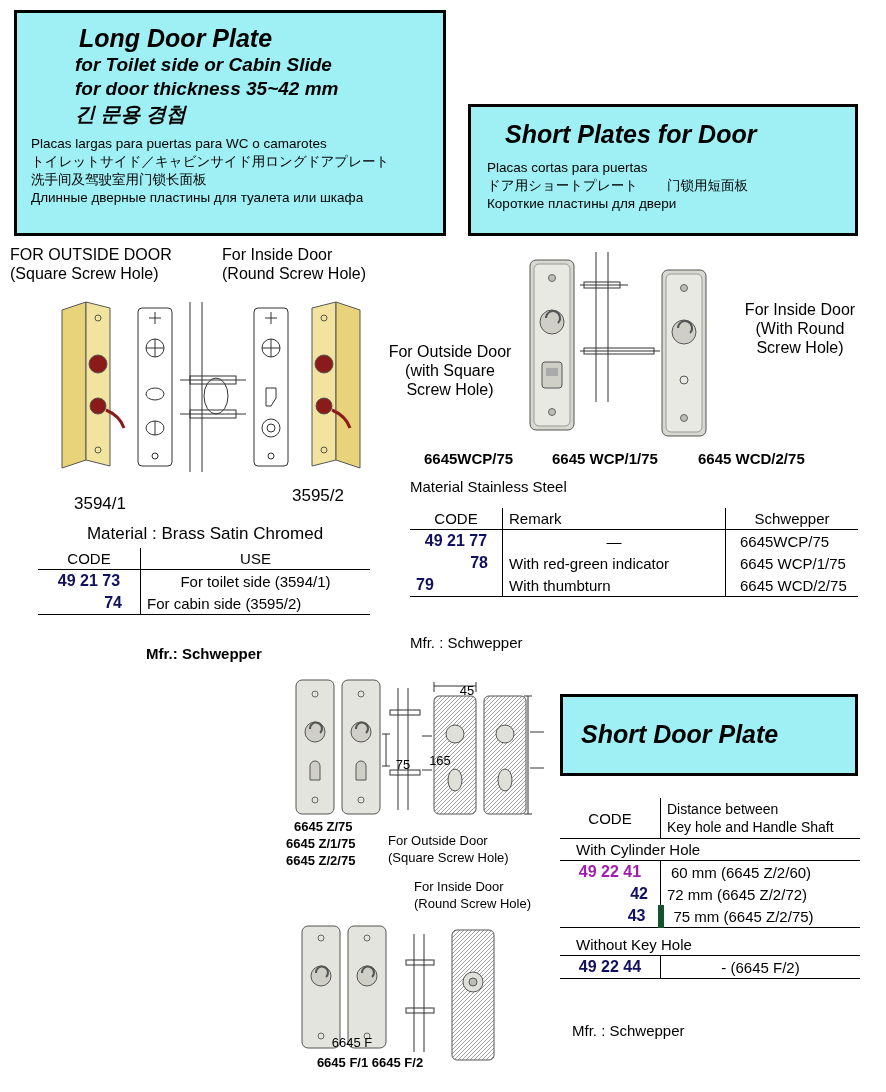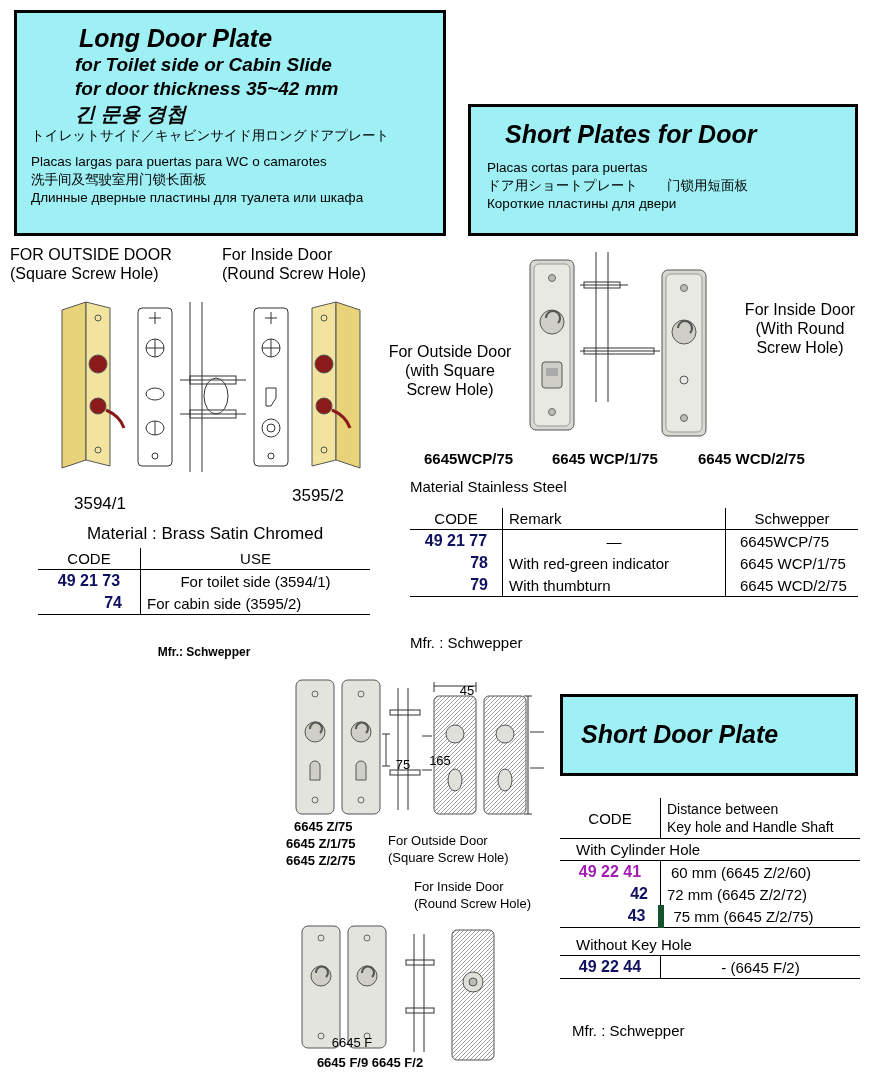--- a/index.html
+++ b/index.html
@@ -36,22 +36,22 @@
   svg{display:block;}
 </style>
 </head>
 <body>
 
 <div class="abs titlebox" style="left:14px;top:10px;width:432px;height:226px;padding:10px 14px;">
   <div class="t-main t-h1" style="margin-left:48px;">Long Door Plate</div>
   <div class="t-main t-h2" style="margin-left:44px;">for Toilet side or Cabin Slide</div>
   <div class="t-main t-h2" style="margin-left:44px;">for door thickness 35~42 mm</div>
   <div class="t-kr" style="margin-left:44px;">긴 문용 경첩</div>
+  <div class="t-sub" style="margin-top:8px;">Placas largas para puertas para WC o camarotes</div>
   <div class="t-sub">トイレットサイド／キャビンサイド用ロングドアプレート</div>
-  <div class="t-sub" style="margin-top:8px;">Placas largas para puertas para WC o camarotes</div>
   <div class="t-sub">洗手间及驾驶室用门锁长面板</div>
   <div class="t-sub">Длинные дверные пластины для туалета или шкафа</div>
 </div>
 
 <div class="abs titlebox" style="left:468px;top:104px;width:390px;height:132px;padding:12px 16px;">
   <div class="t-main t-h1" style="margin-left:18px;">Short Plates for Door</div>
   <div class="t-sub" style="margin-top:10px;">Placas cortas para puertas</div>
   <div style="position:relative;height:18px;">
     <span class="t-sub abs" style="left:0;top:0;">ドア用ショートプレート</span>
     <span class="t-sub abs" style="left:180px;top:0;">门锁用短面板</span>
@@ -145,21 +145,21 @@
       <td class="code-b" style="border-right:1px solid #000;text-align:center;font-size:16px;color:#101060;">49 21 73</td>
       <td style="text-align:center;font-size:15px;">For toilet side (3594/1)</td>
     </tr>
     <tr>
       <td class="code-b" style="border-right:1px solid #000;border-bottom:1.5px solid #000;text-align:right;padding-right:18px;font-size:16px;color:#101060;">74</td>
       <td style="border-bottom:1.5px solid #000;text-align:left;font-size:15px;">For cabin side (3595/2)</td>
     </tr>
   </tbody>
     </table>
 </div>
-<div class="abs" style="left:38px;top:645px;width:332px;text-align:center;font-size:12px;font-weight:bold;">Mfr.:  Schwepper</div>
+<div class="abs" style="left:38px;top:645px;width:332px;text-align:center;font-size:15px;font-weight:bold;">Mfr.:  Schwepper</div>
 
 <div class="abs" style="left:500px;top:252px;width:250px;height:192px;">
   <svg width="250" height="192" viewBox="0 0 250 192">
 
     <g>
       <rect x="30" y="8" width="44" height="170" rx="6" fill="#d8d8d0" stroke="#555"></rect>
       <rect x="34" y="12" width="36" height="162" rx="5" fill="#e9e9e4" stroke="#999"></rect>
       <circle cx="52" cy="26" r="3.5" fill="#bdbdb6" stroke="#666"></circle>
       <circle cx="52" cy="160" r="3.5" fill="#bdbdb6" stroke="#666"></circle>
       <circle cx="52" cy="70" r="12" fill="#cfcfc8" stroke="#555"></circle>
@@ -220,21 +220,21 @@
       <td class="code-b" style="border-right:1px solid #000;text-align:center;font-size:16px;color:#101060;">49 21 77</td>
       <td style="border-right:1px solid #000;text-align:center;font-size:15px;">—</td>
       <td style="text-align:left;padding-left:14px;font-size:15px;">6645WCP/75</td>
     </tr>
     <tr>
       <td class="code-b" style="border-right:1px solid #000;text-align:right;padding-right:14px;font-size:16px;color:#101060;">78</td>
       <td style="border-right:1px solid #000;text-align:left;font-size:15px;">With red-green indicator</td>
       <td style="text-align:left;padding-left:14px;font-size:15px;">6645 WCP/1/75</td>
     </tr>
     <tr>
-      <td class="code-b" style="border-right:1px solid #000;border-bottom:1.5px solid #000;text-align:right;padding-right:14px;font-size:16px;color:#101060;">79</td>
+      <td class="code-b" style="border-right:1px solid #000;border-bottom:1.5px solid #000;text-align:left;padding-right:14px;font-size:16px;color:#101060;">79</td>
       <td style="border-right:1px solid #000;border-bottom:1.5px solid #000;text-align:left;font-size:15px;">With thumbturn</td>
       <td style="border-bottom:1.5px solid #000;text-align:left;padding-left:14px;font-size:15px;">6645 WCD/2/75</td>
     </tr>
   </tbody>
     </table>
 </div>
 <div class="abs" style="left:410px;top:634px;font-size:15px;">Mfr. : Schwepper</div>
 
 <div class="abs titlebox" style="left:560px;top:694px;width:298px;height:82px;">
   <div class="t-main t-h1" style="margin-left:18px;margin-top:22px;">Short Door Plate</div>
@@ -338,21 +338,21 @@
       <rect x="112" y="88" width="28" height="5"></rect>
     </g>
     <g>
       <rect x="158" y="10" width="42" height="130" rx="5" fill="url(#hatch)" stroke="#555"></rect>
       <circle cx="179" cy="62" r="10" fill="#e0e0da" stroke="#555"></circle>
       <circle cx="179" cy="62" r="4" fill="#bdbdb6" stroke="#555"></circle>
     </g>
   </svg>
 </div>
 <div class="abs lbl-sm" style="left:300px;top:1034px;width:104px;font-weight:normal;">6645 F</div>
-<div class="abs lbl-sm" style="left:280px;top:1054px;width:180px;font-weight:bold;">6645 F/9  6645 F/2</div>
+<div class="abs lbl-sm" style="left:280px;top:1054px;width:180px;font-weight:bold;">6645 F/1  6645 F/2</div>
 
 <div class="abs" style="left:560px;top:798px;width:300px;">
   <table style="width:300px;">
     <tbody>
         <tr>
       <td rowspan="1" style="border-bottom:1.5px solid #000;border-right:1px solid #000;width:88px;text-align:center;font-size:15px;">CODE</td>
       <td style="border-bottom:1.5px solid #000;text-align:left;font-size:14px;line-height:18px;">
         <span style="display:block;">Distance between</span>
         <span style="display:block;">Key hole and Handle Shaft</span>
       </td>

